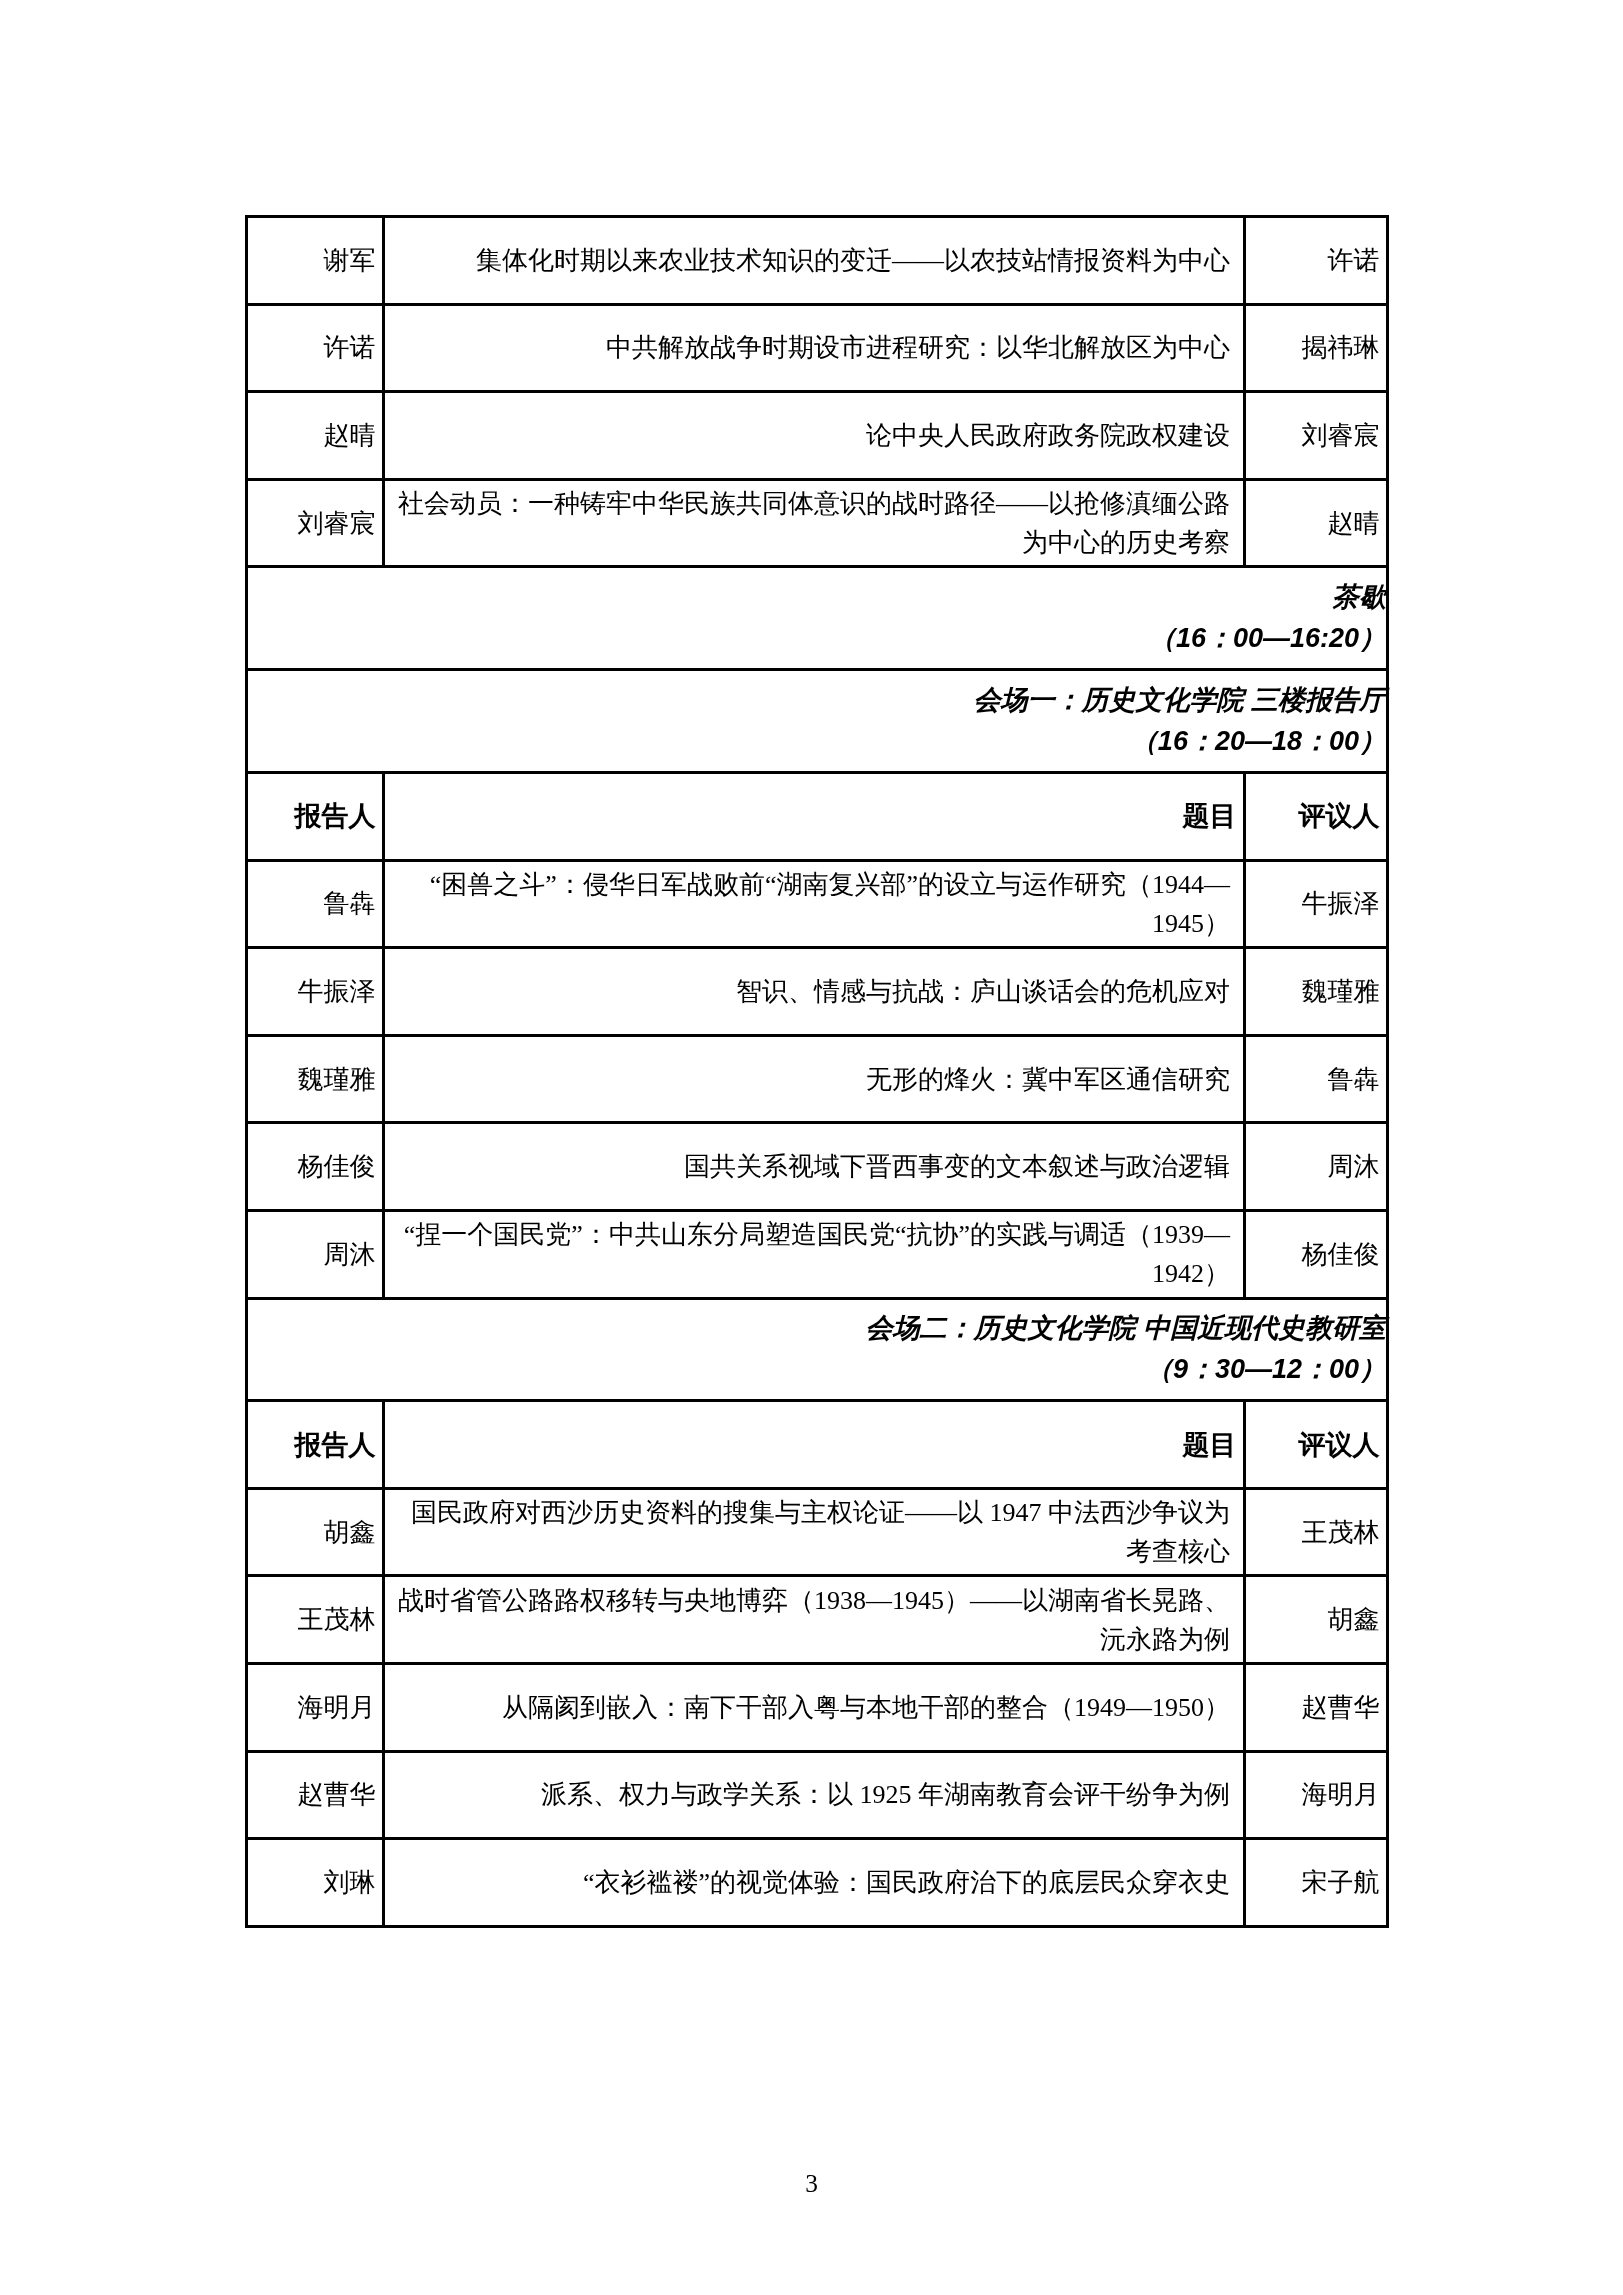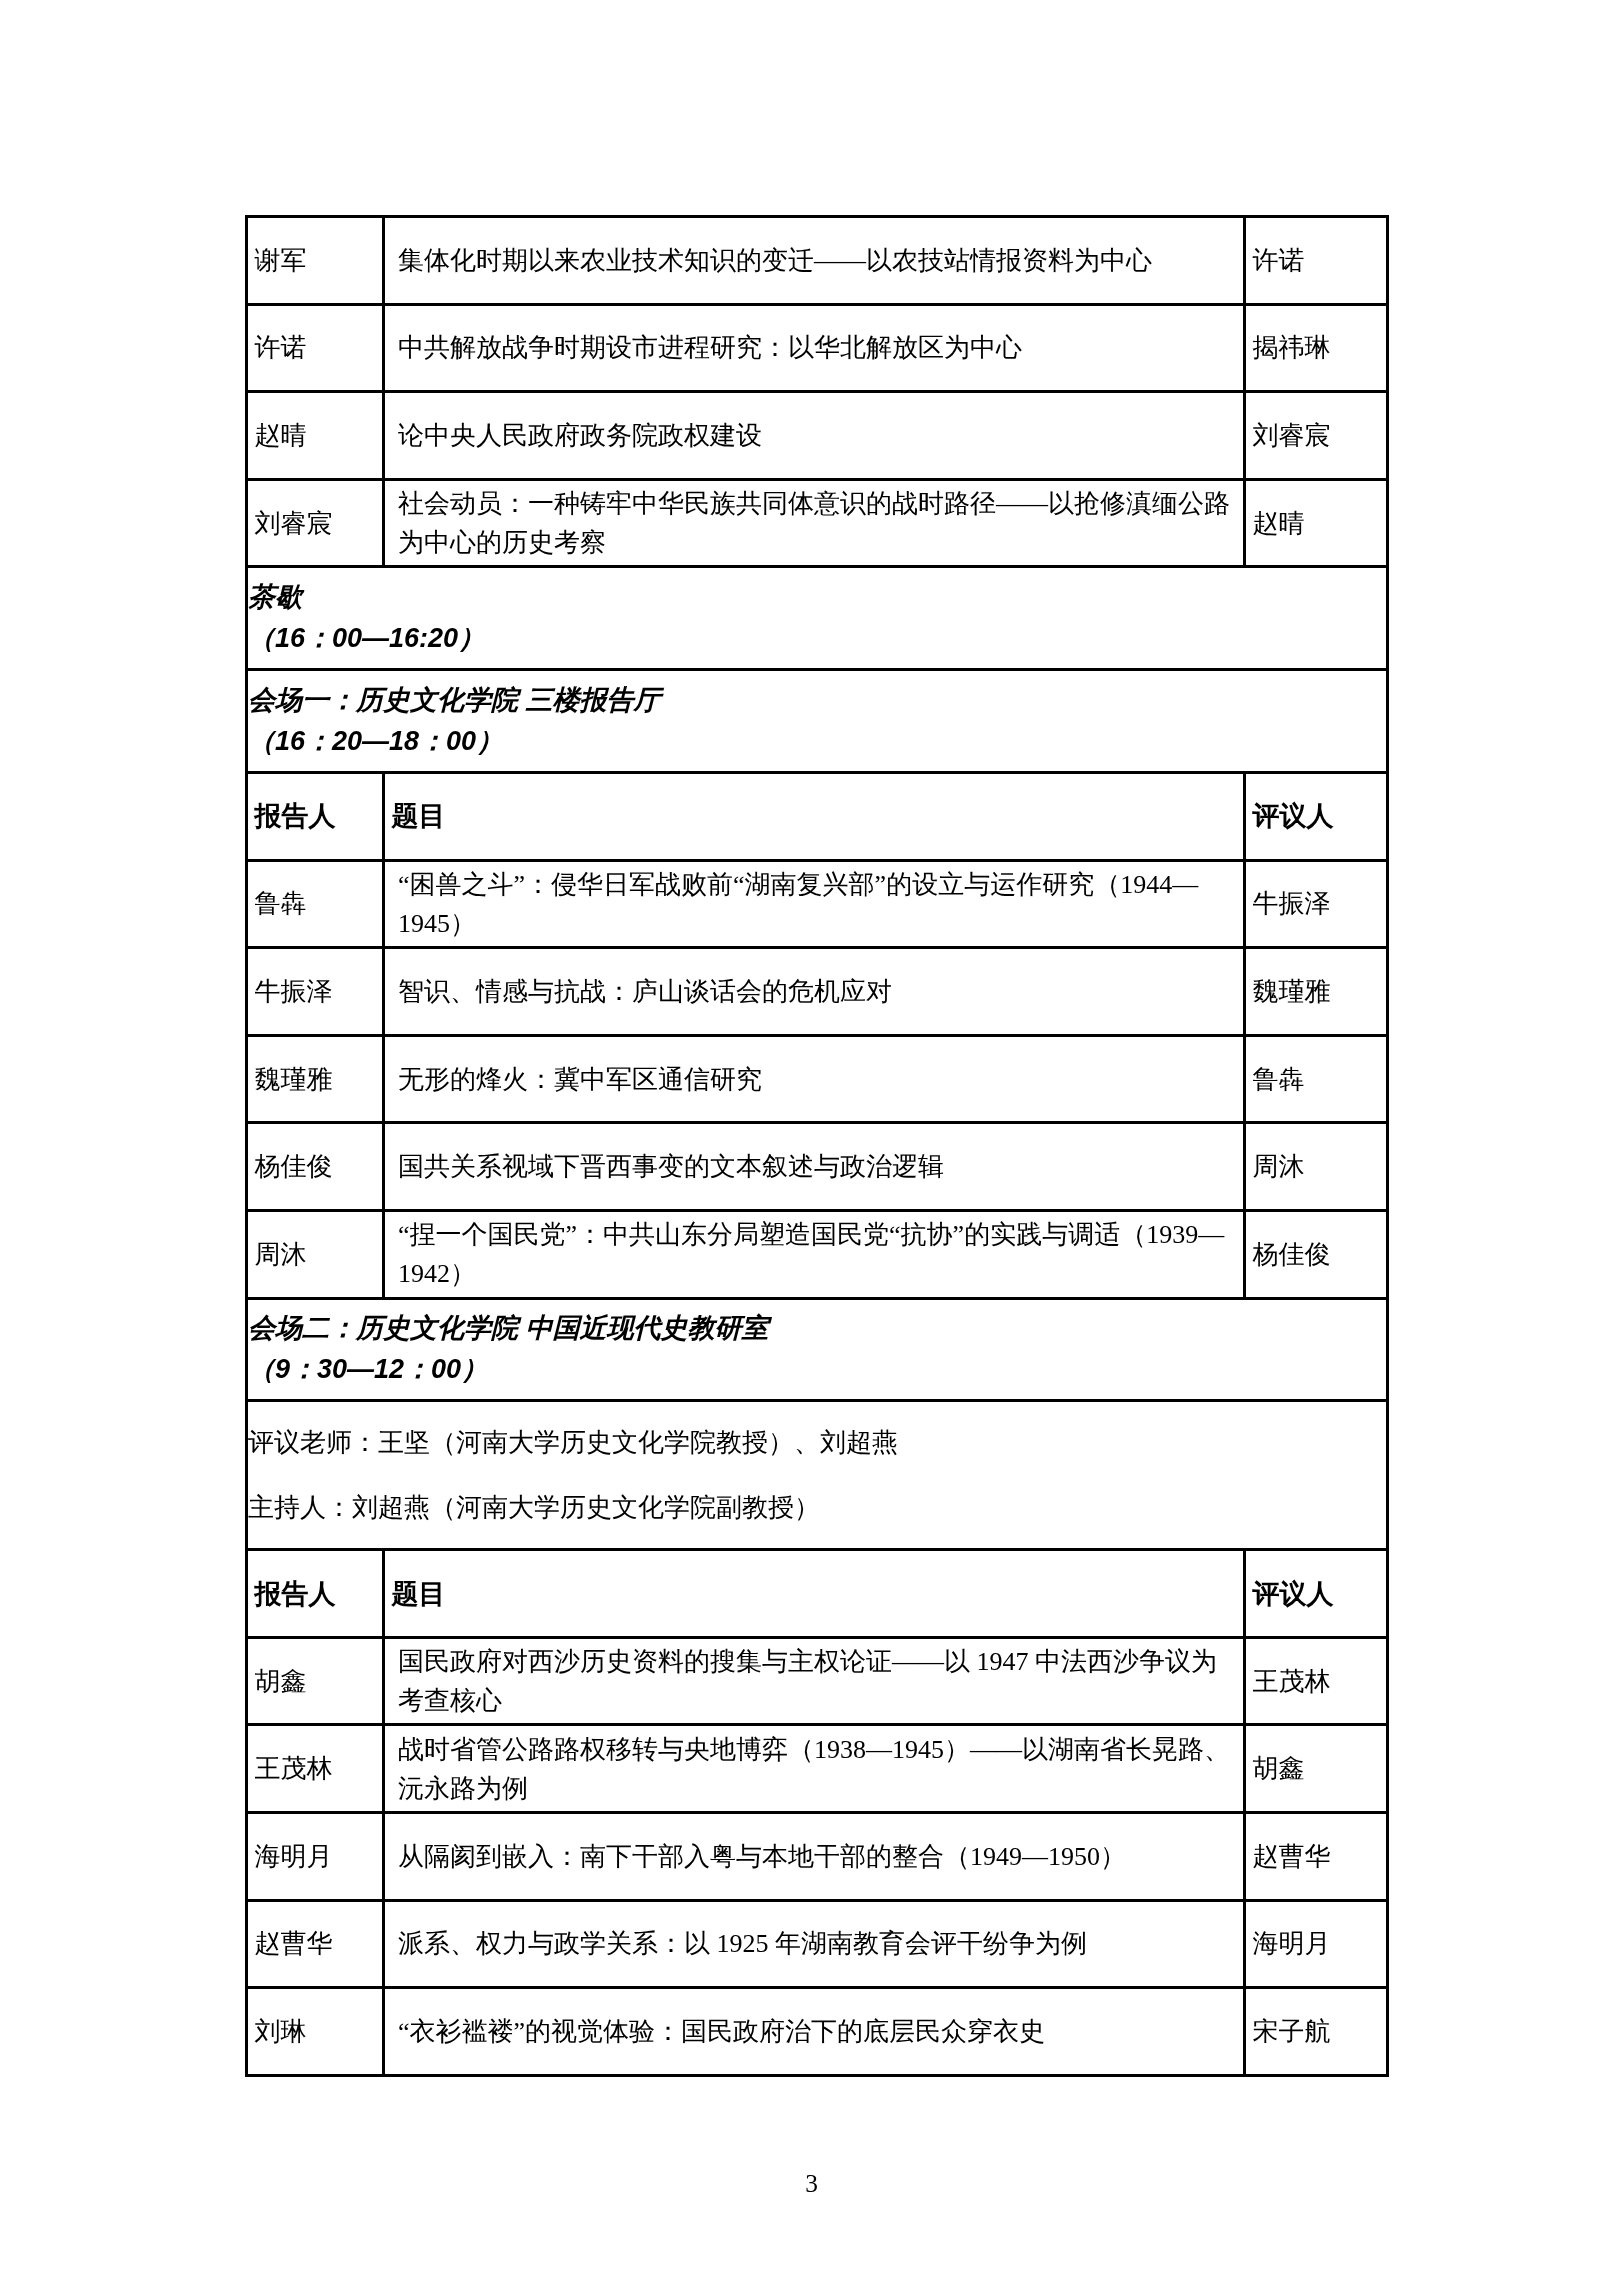--- a/index.html
+++ b/index.html
@@ -12,21 +12,21 @@
   table.schedule{
     position:absolute;left:245px;top:215px;width:1141px;
     border-collapse:collapse;table-layout:fixed;
     font-size:26px;
   }
   col.c1{width:137px;}
   col.c2{width:861px;}
   col.c3{width:143px;}
   td{
     border:3.3px solid #000;
-    text-align:left;vertical-align:middle;
+    text-align:right;vertical-align:middle;
     padding:3.3px 6.6px;
   }
   tr.r-data td{height:78px;line-height:39px;}
   tr.r-data td.title{padding:3.3px 13px;}
   tr.r-header td{
     height:78px;font-weight:bold;font-size:27px;
     font-family:"Liberation Sans","DejaVu Sans",sans-serif;
   }
   tr.r-break td,tr.r-venue td{
     height:90px;font-weight:bold;font-size:27px;padding:4.9px 0;
@@ -129,26 +129,20 @@
         <td class="name">杨佳俊</td>
       </tr>
 
       <tr class="r-venue">
         <td colspan="3">
           <div class="line">会场二：历史文化学院 中国近现代史教研室</div>
           <div class="line">（9：30—12：00）</div>
         </td>
       </tr>
 
-      <tr class="r-people">
-        <td colspan="3">
-          <div class="line">评议老师：王坚（河南大学历史文化学院教授）、刘超燕</div>
-          <div class="line">主持人：刘超燕（河南大学历史文化学院副教授）</div>
-        </td>
-      </tr>
 
       <tr class="r-header">
         <td>报告人</td>
         <td>题目</td>
         <td>评议人</td>
       </tr>
 
       <tr class="r-data">
         <td class="name">胡鑫</td>
         <td class="title">国民政府对西沙历史资料的搜集与主权论证——以 1947 中法西沙争议为考查核心</td>

